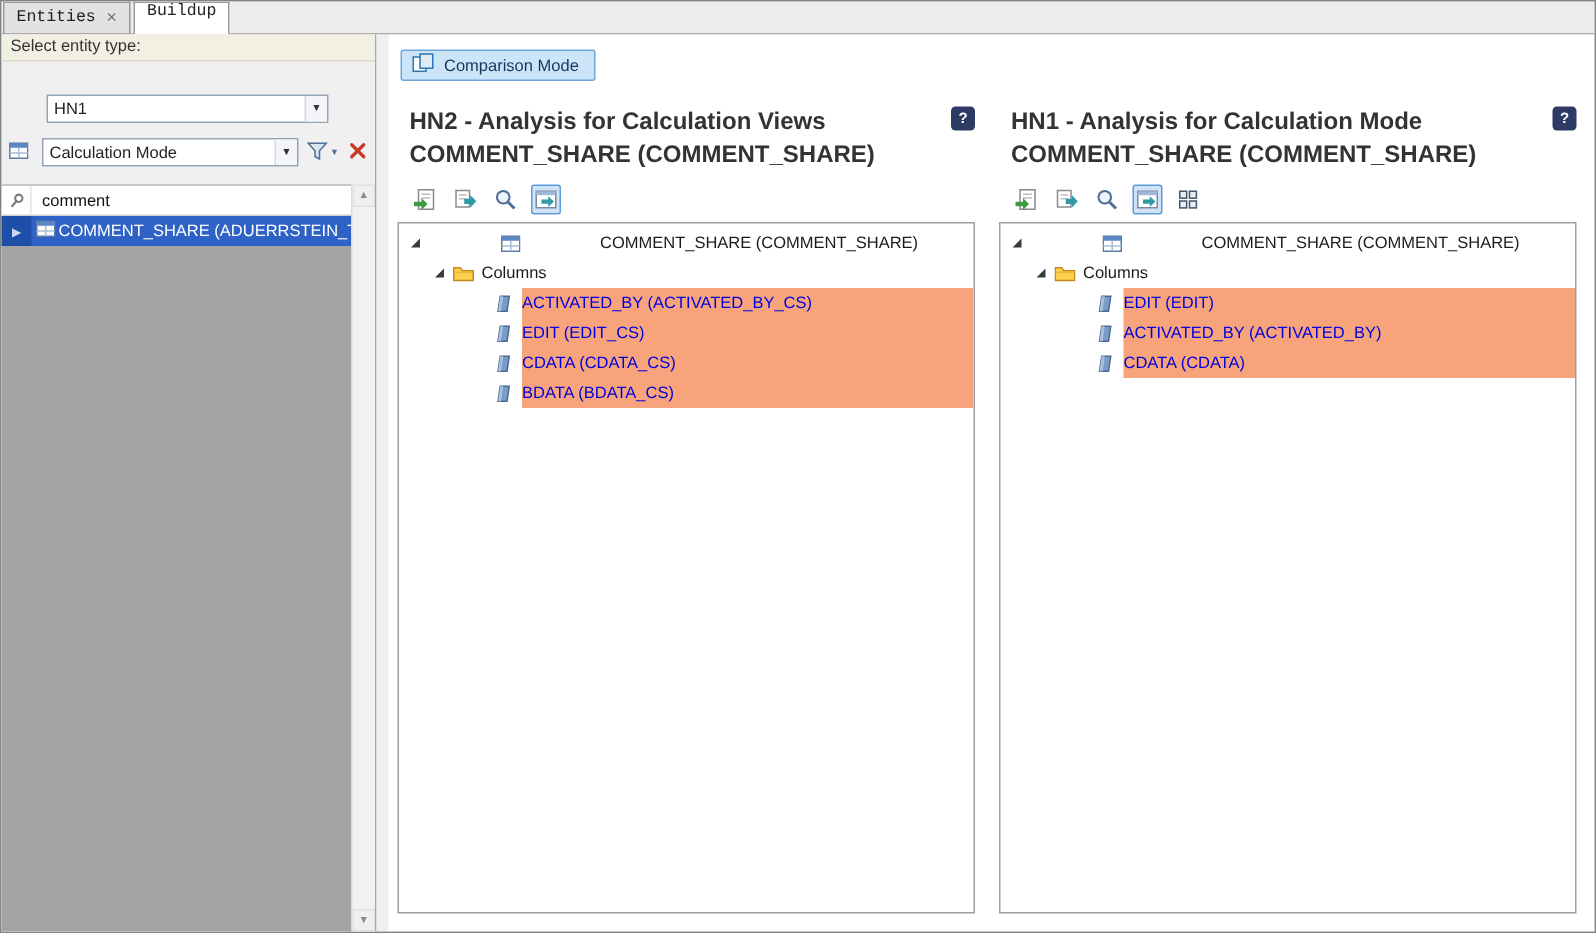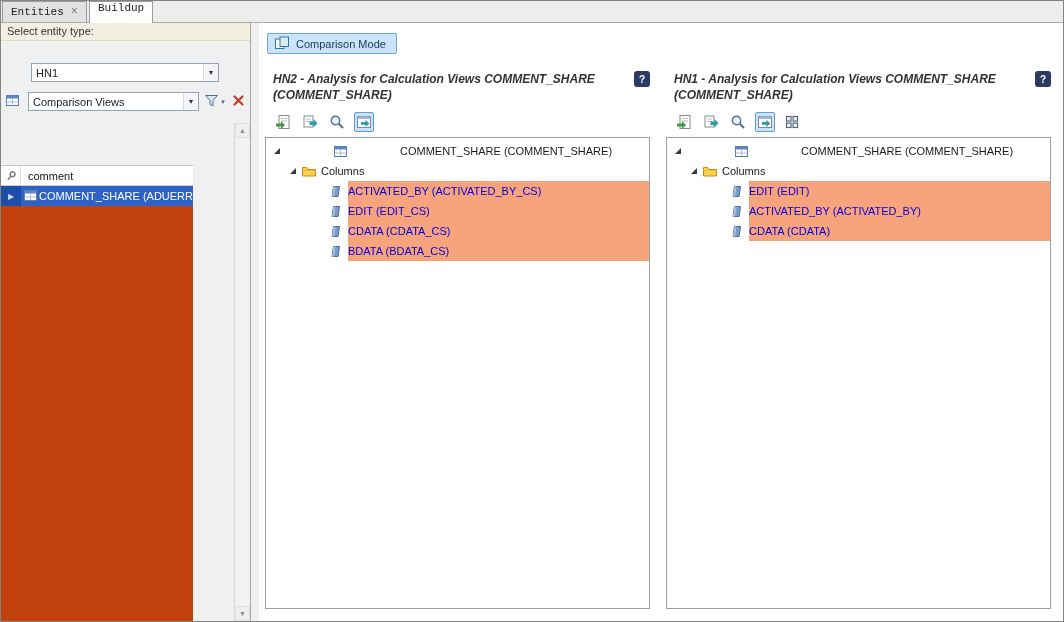--- a/index.html
+++ b/index.html
@@ -28,22 +28,22 @@
   .dd .arrow{ width:15px; height:100%; display:flex; align-items:center; justify-content:center;
     font-size:7px; color:#333; border-left:1px solid #D7DCE2; background:#F3F5F8; }
   .dd-entity{ left:30px; top:40px; width:188px;gap:48px; }
   .dd-view{ left:27px; top:69px; width:171px; }
   .cv-icon-slot{ position:absolute; left:5px; top:71px; }
   .btn-filter{ position:absolute; left:202px; top:69px; width:24px; height:19px;
     display:flex; align-items:center; justify-content:center; gap:1px; background:transparent; border:none; }
   .btn-filter .mini-arrow{ font-size:6px; color:#4E6E92; }
   .btn-clear{ position:absolute; left:229px; top:71px; width:16px; height:16px;
     display:flex; align-items:center; justify-content:center; background:transparent; border:none; }
-  .grid{ position:absolute; left:0; top:100px; width:192px; bottom:0; background:#c2410c;
-    border-top:1px solid #C6C6C6;margin-top:42px; }
+  .grid{ position:absolute; left:0; top:100px; width:234px; bottom:0; background:#a3a3a3;
+    border-top:1px solid #C6C6C6; }
   .grid-head{ height:20px; display:flex; border-bottom:1px solid #CFCFCF; background:#fff; }
   .pin-cell{ width:20px; display:flex; align-items:center; justify-content:center;
     border-right:1px solid #E2E2E2; }
   .head-cell{ flex:1; display:flex; align-items:center; padding:0 7px; color:#111; }
   .grid-row.selected{ height:20px; display:flex; align-items:center; background:#2E62C6; color:#fff; }
   .marker-cell{ width:20px; height:100%; background:#1D4FA8; display:flex; align-items:center;
     justify-content:center; color:#CBD9F2; font-size:8px; flex:none; }
   .row-icon{ margin:0 2px 0 3px; flex:none; }
   .row-label{ white-space:nowrap; overflow:hidden; }
   .vscroll{ position:absolute; right:0; top:100px; bottom:0; width:16px; background:#F2F2F2;
@@ -52,21 +52,21 @@
     font-size:7px; color:#8B8B8B; background:#EFEFEF; border:1px solid #E0E0E0; }
   
   .splitter{ position:absolute; left:250px; top:22px; width:8px; bottom:0; background:#F0F0F0; }
   .main{ position:absolute; left:258px; top:22px; right:0; bottom:0; background:#fff; }
   .cmp-btn{ position:absolute; left:8px; top:10px; height:21px; display:inline-flex; align-items:center;
     gap:6px; padding:0 10px 0 6px; background:#CCE4F8; border:1px solid #6FA5DA; border-radius:2px;
     color:#14365C; font-family:inherit; font-size:11px; }
   .panels{ position:absolute; left:6px; right:12px; top:48px; bottom:12px; display:flex; gap:16px; }
   .panel{ flex:1; display:flex; flex-direction:column; min-width:0; }
   .panel-head{ display:flex; align-items:flex-start; padding-left:8px; }
-  .panel-title{ flex:1; font-weight:bold; font-size:12px; color:#333; line-height:1.35; padding-right:12px;font-style:italic; }
+  .panel-title{ flex:1; font-weight:bold; font-size:16px; color:#333; line-height:1.35; padding-right:12px; }
   .help{ width:16px; height:16px; background:#2C3A64; color:#fff; border-radius:3px; flex:none;
     display:flex; align-items:center; justify-content:center; font-weight:bold; font-size:10px; border:none; }
   .toolbar{ display:flex; align-items:center; gap:7px; padding:9px 0 5px 8px; }
   .tb{ width:20px; height:20px; display:flex; align-items:center; justify-content:center;
     background:transparent; border:none; }
   .tb.pressed{ border:1px solid #5C9CD6; background:#CFE3F6; border-radius:2px; }
   .treebox{ flex:1; border:1px solid #98A0A8; background:#fff; overflow:hidden; padding-top:3px; }
   .t-row{ height:20px; display:flex; align-items:center; white-space:nowrap; }
   .t-row .exp{ flex:none; display:flex; }
   .t-row .tico{ flex:none; display:flex; margin:0 5px; }
@@ -166,21 +166,21 @@
       <span class="val">HN1</span>
       <span class="arrow">▼</span>
     </div>
 
     <span class="cv-icon-slot">
       <svg width="13" height="13" viewBox="0 0 13 13">
           <use href="#i-table"></use>
         </svg>
     </span>
     <div class="dd dd-view">
-      <span class="val">Comparison Views</span>
+      <span class="val">Calculation Mode</span>
       <span class="arrow">▼</span>
     </div>
     <button class="btn-filter">
       <span>
         <svg width="15" height="15" viewBox="0 0 15 15">
             <use href="#i-funnel"></use>
           </svg>
       </span>
       <span class="mini-arrow">▼</span>
     </button>
@@ -320,21 +320,21 @@
                   <use href="#i-column"></use>
                 </svg>
             </span>
             <span class="hl">BDATA (BDATA_CS)</span>
           </div>
         </div>
       </section>
 
       <section class="panel">
         <div class="panel-head">
-          <div class="panel-title">HN1 - Analysis for Calculation Views COMMENT_SHARE (COMMENT_SHARE)</div>
+          <div class="panel-title">HN1 - Analysis for Calculation Mode COMMENT_SHARE (COMMENT_SHARE)</div>
           <button class="help">?</button>
         </div>
         <div class="toolbar">
           <button class="tb">
             <svg width="16" height="16" viewBox="0 0 16 16">
                 <use href="#i-excel"></use>
               </svg>
           </button>
           <button class="tb">
             <svg width="16" height="16" viewBox="0 0 16 16">

